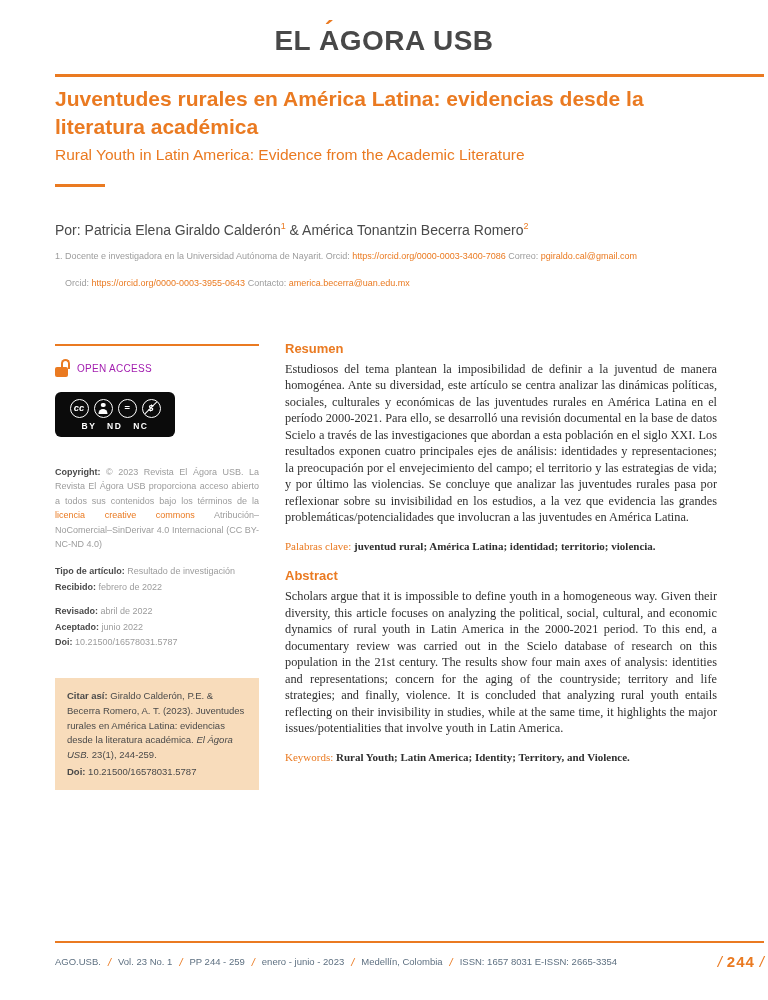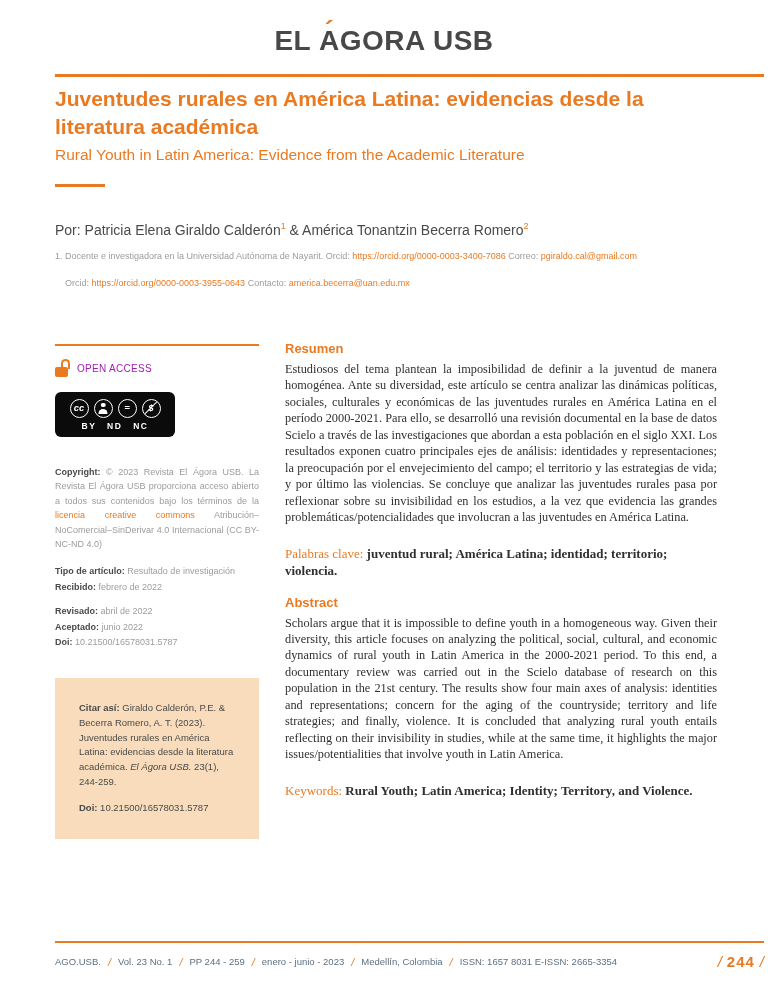--- a/index.html
+++ b/index.html
@@ -101,34 +101,34 @@
   .copyright b, .meta b { color:#4a4a4a; font-weight:700; }
 
   .meta { margin-top:13px; font-size:9px; line-height:1.75; color:var(--gray); }
   .meta p { margin:0; }
   .meta p:nth-child(2) { margin-bottom:8px; }
 
   .cite-box {
     margin-top:27px; background:var(--cite-bg); padding:11px 12px;
     font-size:9.5px; line-height:1.55; color:#4a4a4a; text-align:left;
   }
-  .cite-box p { margin:12px; }
+  .cite-box p { margin:0; }
   .cite-box p + p { margin-top:2px; }
 
   
   .main { position:absolute; top:341px; left:285px; width:432px; }
   .sec-heading { font-size:13px; font-weight:700; color:var(--accent); margin-bottom:5px; }
   .abstract-heading { margin-top:15px; }
   .body-text {
     font-family:"Liberation Serif", serif; font-size:12.3px; line-height:1.34;
     text-align:justify; color:#303030; hyphens:auto; -webkit-hyphens:auto;
   }
   .keywords {
-    font-family:"Liberation Serif", serif; font-size:13px; line-height:1.34;
-    color:#303030; margin-top:19px;
+    font-family:"Liberation Serif", serif; font-size:11px; line-height:1.34;
+    color:#303030; margin-top:13px;
   }
   .keywords b { font-weight:700; }
   .accent-text { color:var(--accent); }
 
   
   .footer-rule { position:absolute; top:941px; left:55px; width:709px; height:2px; }
   .footer-row {
     position:absolute; top:953px; left:55px; width:709px;
     display:flex; align-items:center; justify-content:space-between;
   }

